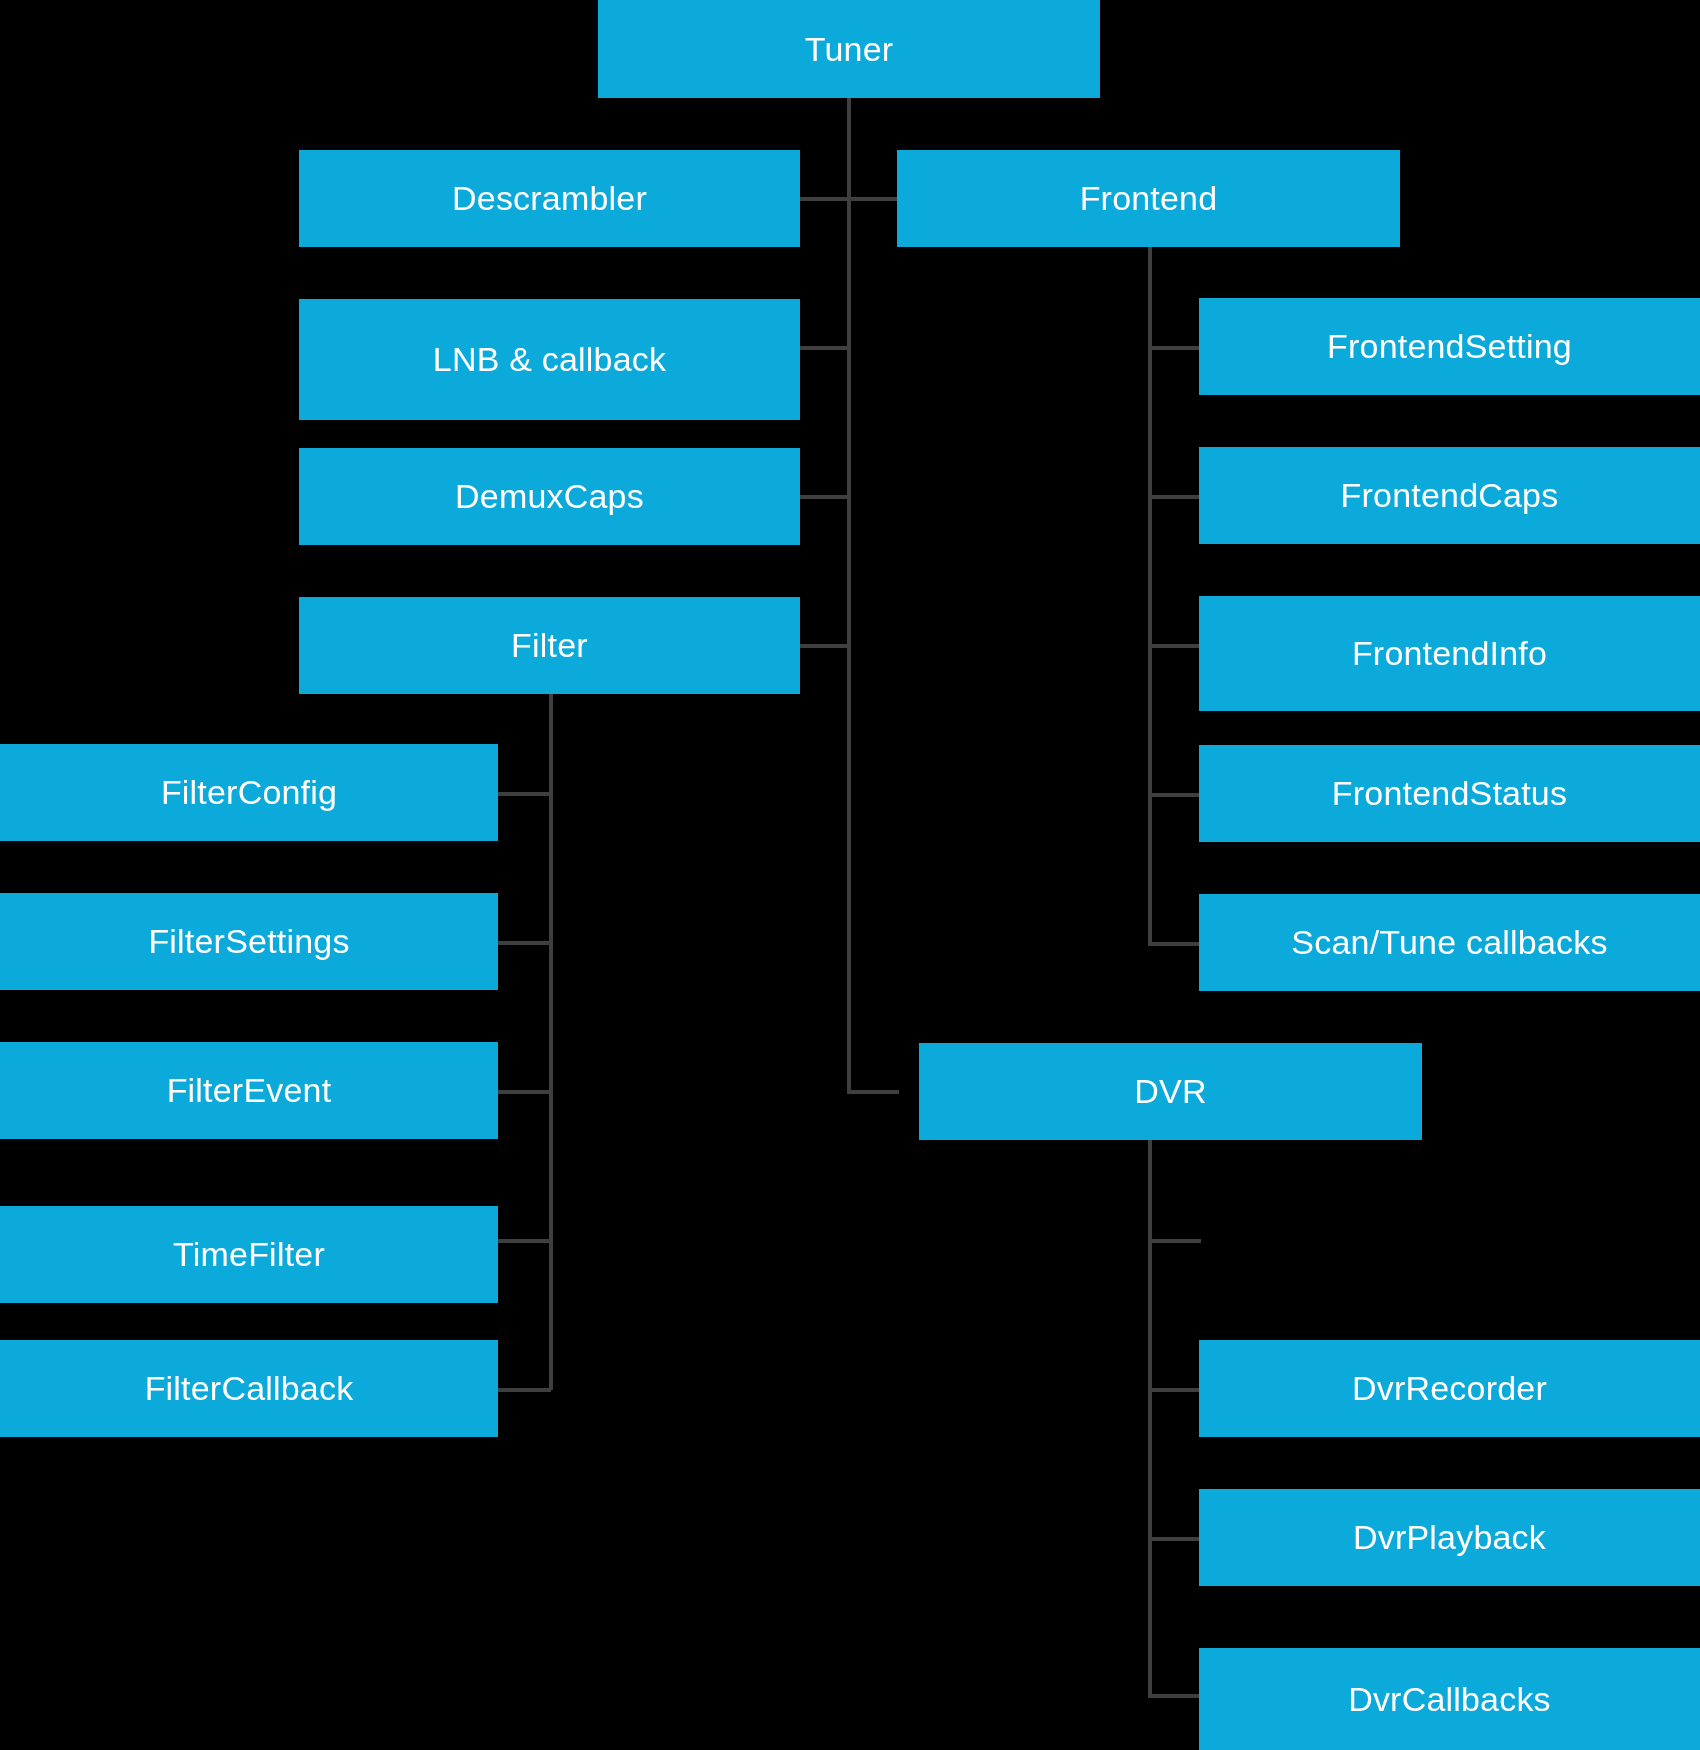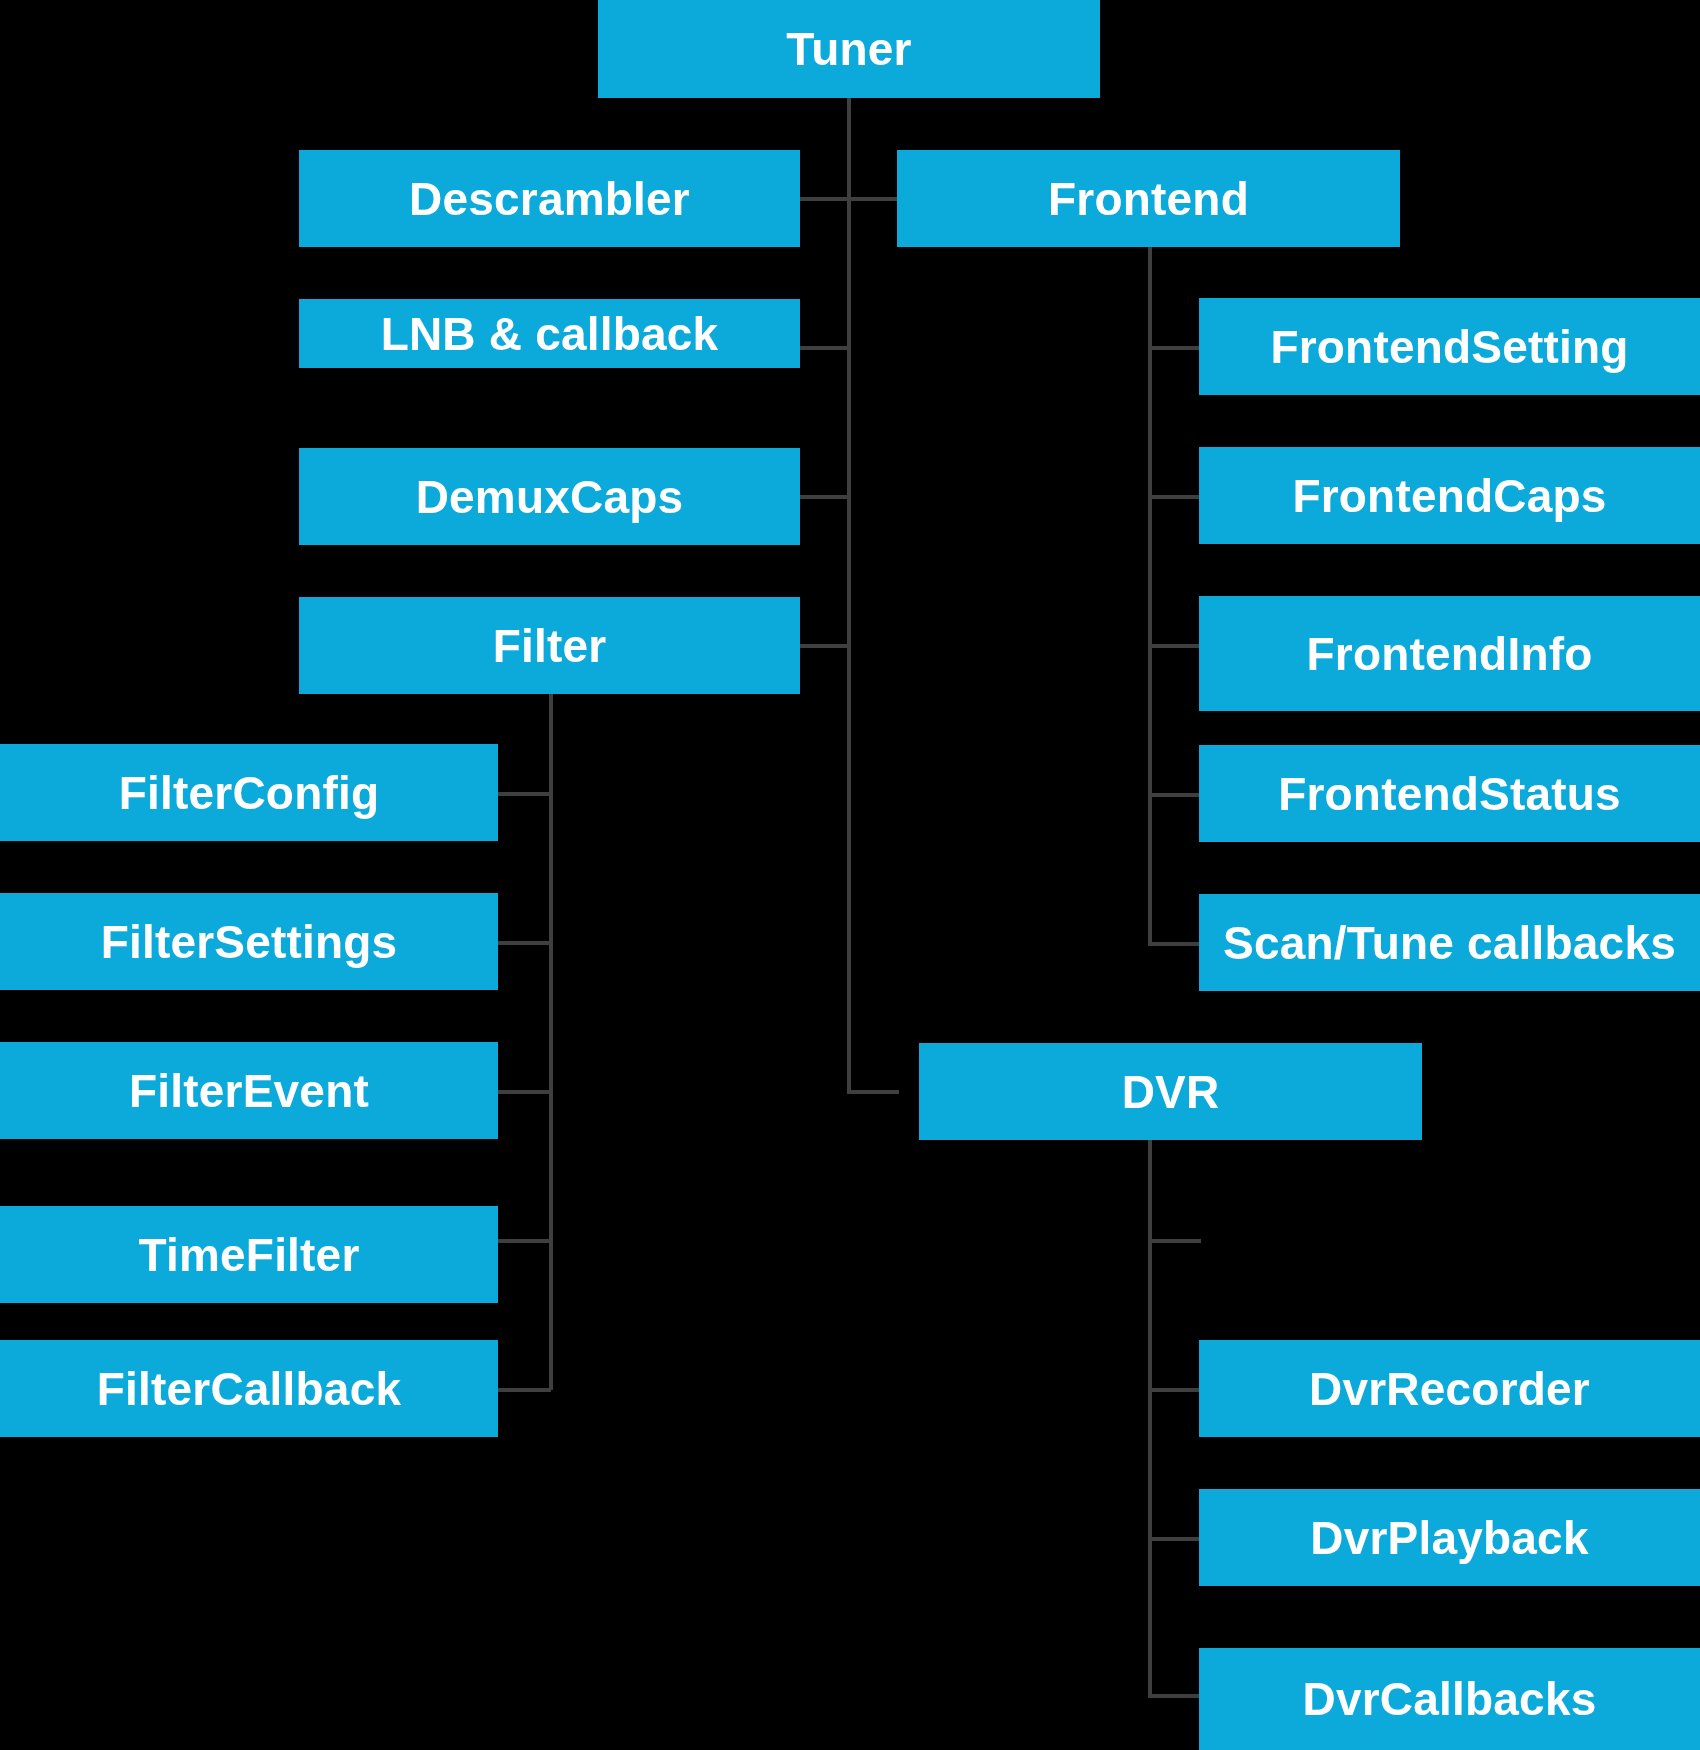--- a/index.html
+++ b/index.html
@@ -1,21 +1,21 @@
 <!DOCTYPE html>
 <html><head>
 <meta charset="utf-8">
 <style>
   html,body{margin:0;padding:0;background:#000;}
   body{width:1700px;height:1750px;overflow:hidden;
        font-family:"Liberation Sans","DejaVu Sans",sans-serif;}
   #canvas{position:relative;width:1700px;height:1750px;background:#000;}
   .node{position:absolute;background:#0ca9db;color:#ffffff;
         display:flex;align-items:center;justify-content:center;
-        font-size:46px;font-weight:700;letter-spacing:.2px;
+        font-size:34px;font-weight:400;letter-spacing:.2px;
         white-space:nowrap;box-sizing:border-box;}
   .edge{position:absolute;background:#3f3f3f;}
   .edge.v{width:4px;}
   .edge.h{height:4px;}
 </style>
 </head>
 <body style="background: rgb(0, 0, 0);">
 
 <div id="canvas" style="background: rgb(0, 0, 0);">
 
@@ -49,21 +49,21 @@
 
   <div class="edge v" style="left: 1148px; top: 1140px; height: 557px; background: rgb(63, 63, 63);"></div>
   <div class="edge h" style="left: 1148px; top: 1239px; width: 53px; background: rgb(63, 63, 63);"></div>
   <div class="edge h" style="left: 1148px; top: 1388px; width: 53px; background: rgb(63, 63, 63);"></div>
   <div class="edge h" style="left: 1148px; top: 1537px; width: 53px; background: rgb(63, 63, 63);"></div>
   <div class="edge h" style="left: 1148px; top: 1694px; width: 53px; background: rgb(63, 63, 63);"></div>
 
   <div class="node" style="left: 598px; top: 0px; width: 502px; height: 98px; background: rgb(12, 169, 219); color: rgb(255, 255, 255);">Tuner</div>
 
   <div class="node" style="left: 299px; top: 150px; width: 501px; height: 97px; background: rgb(12, 169, 219); color: rgb(255, 255, 255);">Descrambler</div>
-  <div class="node" style="left: 299px; top: 299px; width: 501px; height: 69px; background: rgb(12, 169, 219); color: rgb(255, 255, 255);">LNB &amp; callback</div>
+  <div class="node" style="left: 299px; top: 299px; width: 501px; height: 121px; background: rgb(12, 169, 219); color: rgb(255, 255, 255);">LNB &amp; callback</div>
   <div class="node" style="left: 299px; top: 448px; width: 501px; height: 97px; background: rgb(12, 169, 219); color: rgb(255, 255, 255);">DemuxCaps</div>
   <div class="node" style="left: 299px; top: 597px; width: 501px; height: 97px; background: rgb(12, 169, 219); color: rgb(255, 255, 255);">Filter</div>
 
   <div class="node" style="left: 897px; top: 150px; width: 503px; height: 97px; background: rgb(12, 169, 219); color: rgb(255, 255, 255);">Frontend</div>
   <div class="node" style="left: 897px; top: 1043px; width: 503px; height: 97px; background: rgb(12, 169, 219); color: rgb(255, 255, 255); margin-left: 22px;">DVR</div>
 
   <div class="node" style="left: 0px; top: 744px; width: 498px; height: 97px; background: rgb(12, 169, 219); color: rgb(255, 255, 255);">FilterConfig</div>
   <div class="node" style="left: 0px; top: 893px; width: 498px; height: 97px; background: rgb(12, 169, 219); color: rgb(255, 255, 255);">FilterSettings</div>
   <div class="node" style="left: 0px; top: 1042px; width: 498px; height: 97px; background: rgb(12, 169, 219); color: rgb(255, 255, 255);">FilterEvent</div>
   <div class="node" style="left: 0px; top: 1191px; width: 498px; height: 97px; background: rgb(12, 169, 219); color: rgb(255, 255, 255); margin-top: 15px;">TimeFilter</div>

